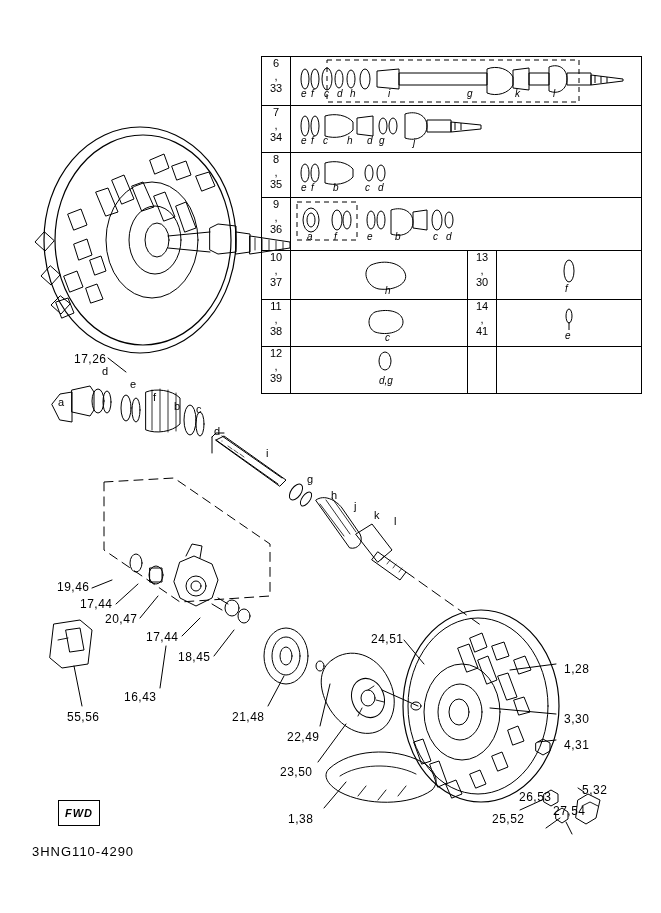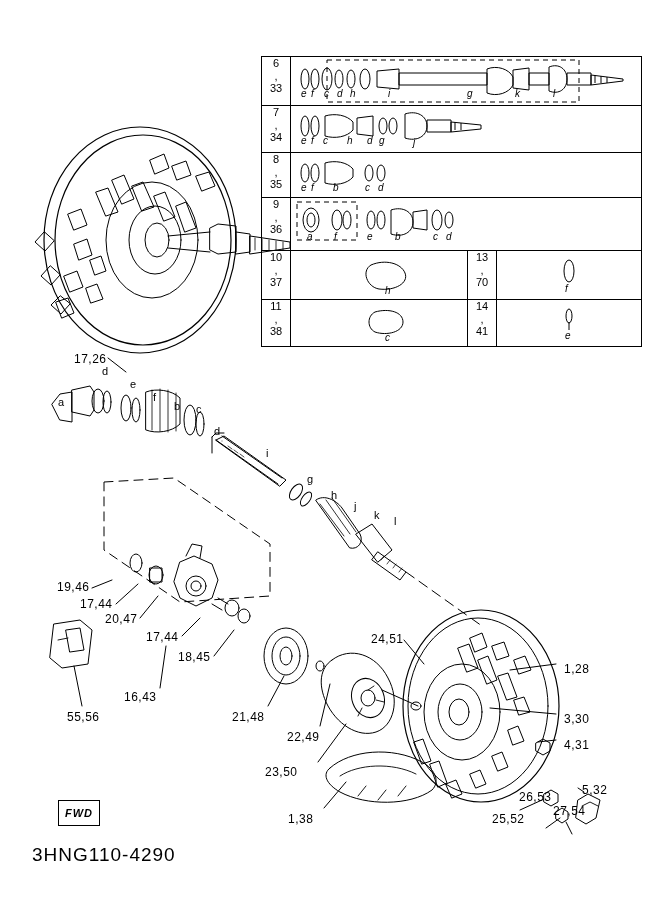--- a/index.html
+++ b/index.html
@@ -2,21 +2,21 @@
 <html><head>
 <meta charset="utf-8">
 <style>
   html,body{margin:0;padding:0;background:#ffffff;}
   body{width:661px;height:913px;position:relative;overflow:hidden;
        font-family:"Liberation Sans", sans-serif;color:#000;}
   .page{position:absolute;inset:0;}
   svg.art{position:absolute;left:0;top:0;width:661px;height:913px;}
   .lbl{position:absolute;font-size:12px;letter-spacing:.5px;white-space:nowrap;}
   .lbl.sm{font-size:11px;}
-  .code{position:absolute;left:32px;top:844px;font-size:19px;letter-spacing:1px;}
+  .code{position:absolute;left:32px;top:844px;font-size:13px;letter-spacing:1px;}
   .fwd-box{position:absolute;left:58px;top:800px;width:40px;height:24px;
            border:1.6px solid #000;display:flex;align-items:center;justify-content:center;}
   .fwd-box span{font-size:11px;font-style:italic;font-weight:bold;letter-spacing:1px;}
   table.matrix{position:absolute;left:261px;top:56px;border-collapse:collapse;}
   table.matrix td{border:1.4px solid #000;padding:0;vertical-align:top;position:relative;}
   .rn{width:28px;text-align:center;font-size:11px;line-height:1.15;padding-top:4px;}
   .rn div{letter-spacing:0;}
   .cellwrap{position:relative;}
   .sub{position:absolute;font-size:10px;font-style:italic;}
 </style>
@@ -333,21 +333,21 @@
             <g fill="none" stroke="#000" stroke-width="1">
               <path d="M80 14 c14 -6 30 -2 34 8 c4 10 -10 18 -26 16 c-12 -2 -18 -18 -8 -24 z"></path>
             </g>
           </svg>
           <span class="sub" style="left:94px;top:34px">h</span>
         </div>
       </td>
       <td class="rn">
         <div>13</div>
             <div>,</div>
-            <div>70</div>
+            <div>30</div>
       </td>
       <td style="width:144px">
         <div class="cellwrap" style="width:144px;height:48px">
           <svg width="144" height="48">
             <g fill="none" stroke="#000" stroke-width="1">
               <ellipse cx="72" cy="20" rx="5" ry="11"></ellipse>
             </g>
           </svg>
           <span class="sub" style="left:68px;top:32px">f</span>
         </div>
@@ -381,34 +381,57 @@
             <g fill="none" stroke="#000" stroke-width="1">
               <ellipse cx="72" cy="16" rx="3" ry="7"></ellipse>
               <path d="M72 22 l0 8"></path>
             </g>
           </svg>
           <span class="sub" style="left:68px;top:30px">e</span>
         </div>
       </td>
     </tr>
 
+    <tr>
+      <td class="rn">
+        <div>12</div>
+            <div>,</div>
+            <div>39</div>
+      </td>
+      <td style="height:46px">
+        <div class="cellwrap" style="width:176px;height:46px">
+          <svg width="176" height="46">
+            <g fill="none" stroke="#000" stroke-width="1">
+              <ellipse cx="94" cy="14" rx="6" ry="9"></ellipse>
+            </g>
+          </svg>
+          <span class="sub" style="left:88px;top:28px">d,g</span>
+        </div>
+      </td>
+      <td>
+            <div style="width:28px;height:46px"></div>
+          </td>
+      <td>
+            <div style="width:144px;height:46px"></div>
+          </td>
+    </tr>
   </tbody>
     </table>
 
   <span class="lbl" style="left:74px;top:352px">17,26</span>
   <span class="lbl" style="left:57px;top:580px">19,46</span>
   <span class="lbl" style="left:80px;top:597px">17,44</span>
   <span class="lbl" style="left:105px;top:612px">20,47</span>
   <span class="lbl" style="left:146px;top:630px">17,44</span>
   <span class="lbl" style="left:178px;top:650px">18,45</span>
   <span class="lbl" style="left:124px;top:690px">16,43</span>
   <span class="lbl" style="left:67px;top:710px">55,56</span>
   <span class="lbl" style="left:232px;top:710px">21,48</span>
   <span class="lbl" style="left:287px;top:730px">22,49</span>
-  <span class="lbl" style="left:265px;top:765px">23,50</span>
+  <span class="lbl" style="left:280px;top:765px">23,50</span>
   <span class="lbl" style="left:288px;top:812px">1,38</span>
   <span class="lbl" style="left:371px;top:632px">24,51</span>
   <span class="lbl" style="left:564px;top:662px">1,28</span>
   <span class="lbl" style="left:564px;top:712px">3,30</span>
   <span class="lbl" style="left:564px;top:738px">4,31</span>
   <span class="lbl" style="left:582px;top:783px">5,32</span>
   <span class="lbl" style="left:492px;top:812px">25,52</span>
   <span class="lbl" style="left:519px;top:790px">26,53</span>
   <span class="lbl" style="left:553px;top:804px">27,54</span>
 

